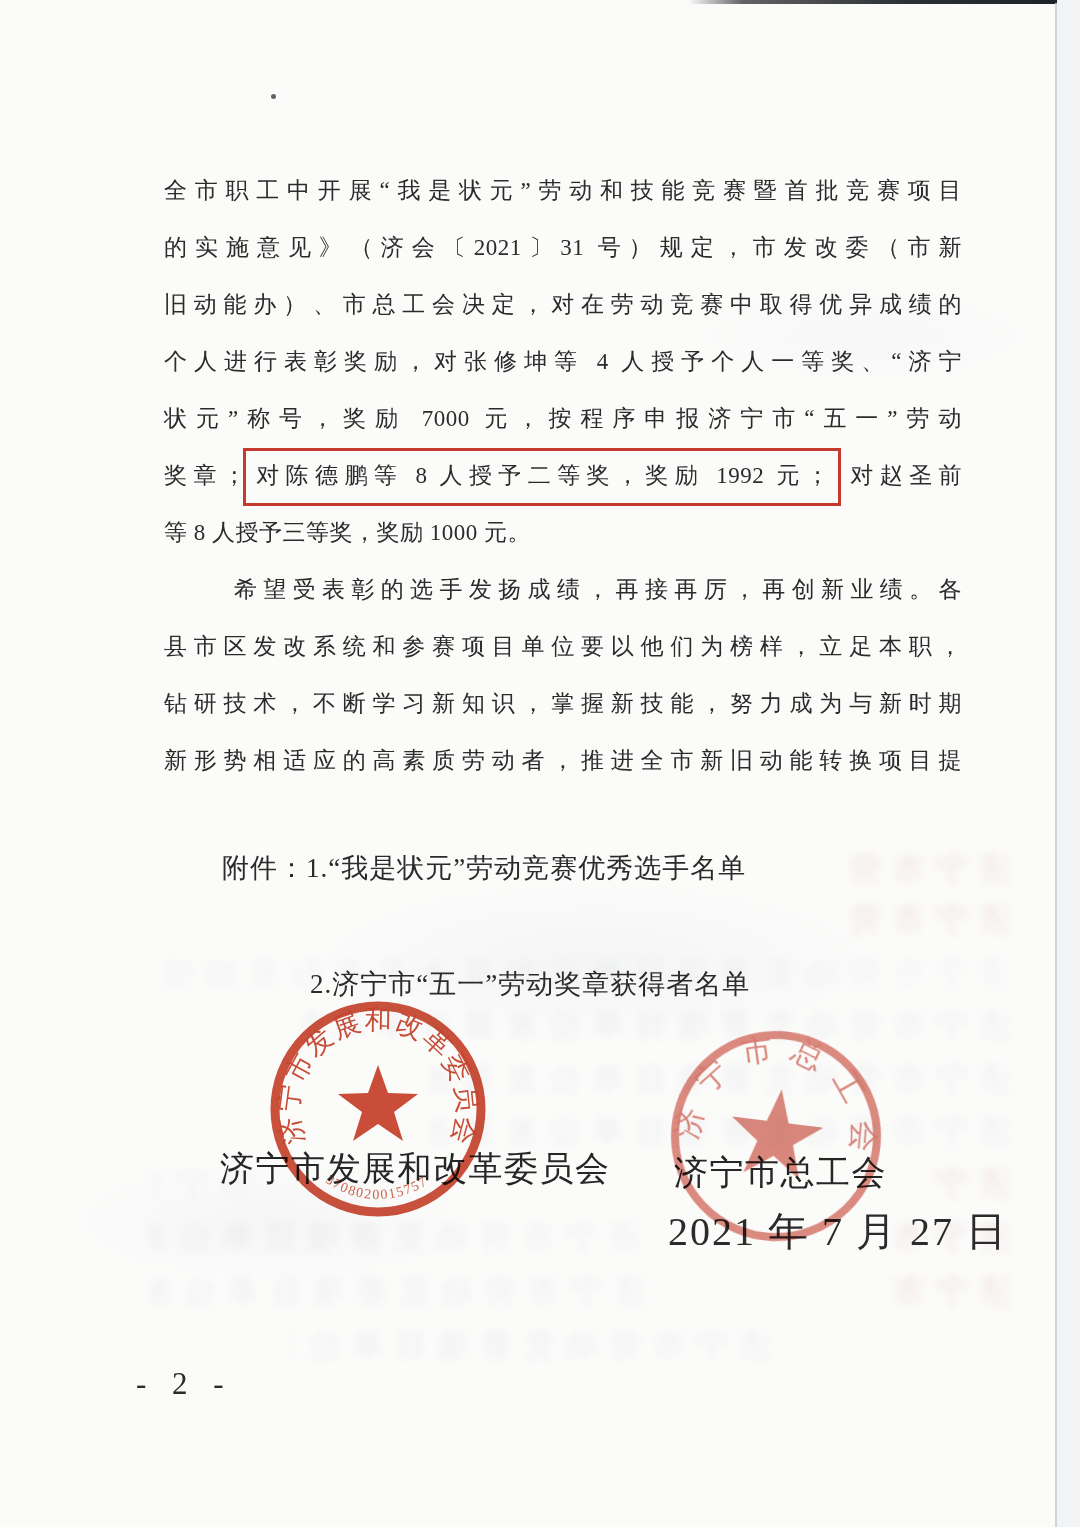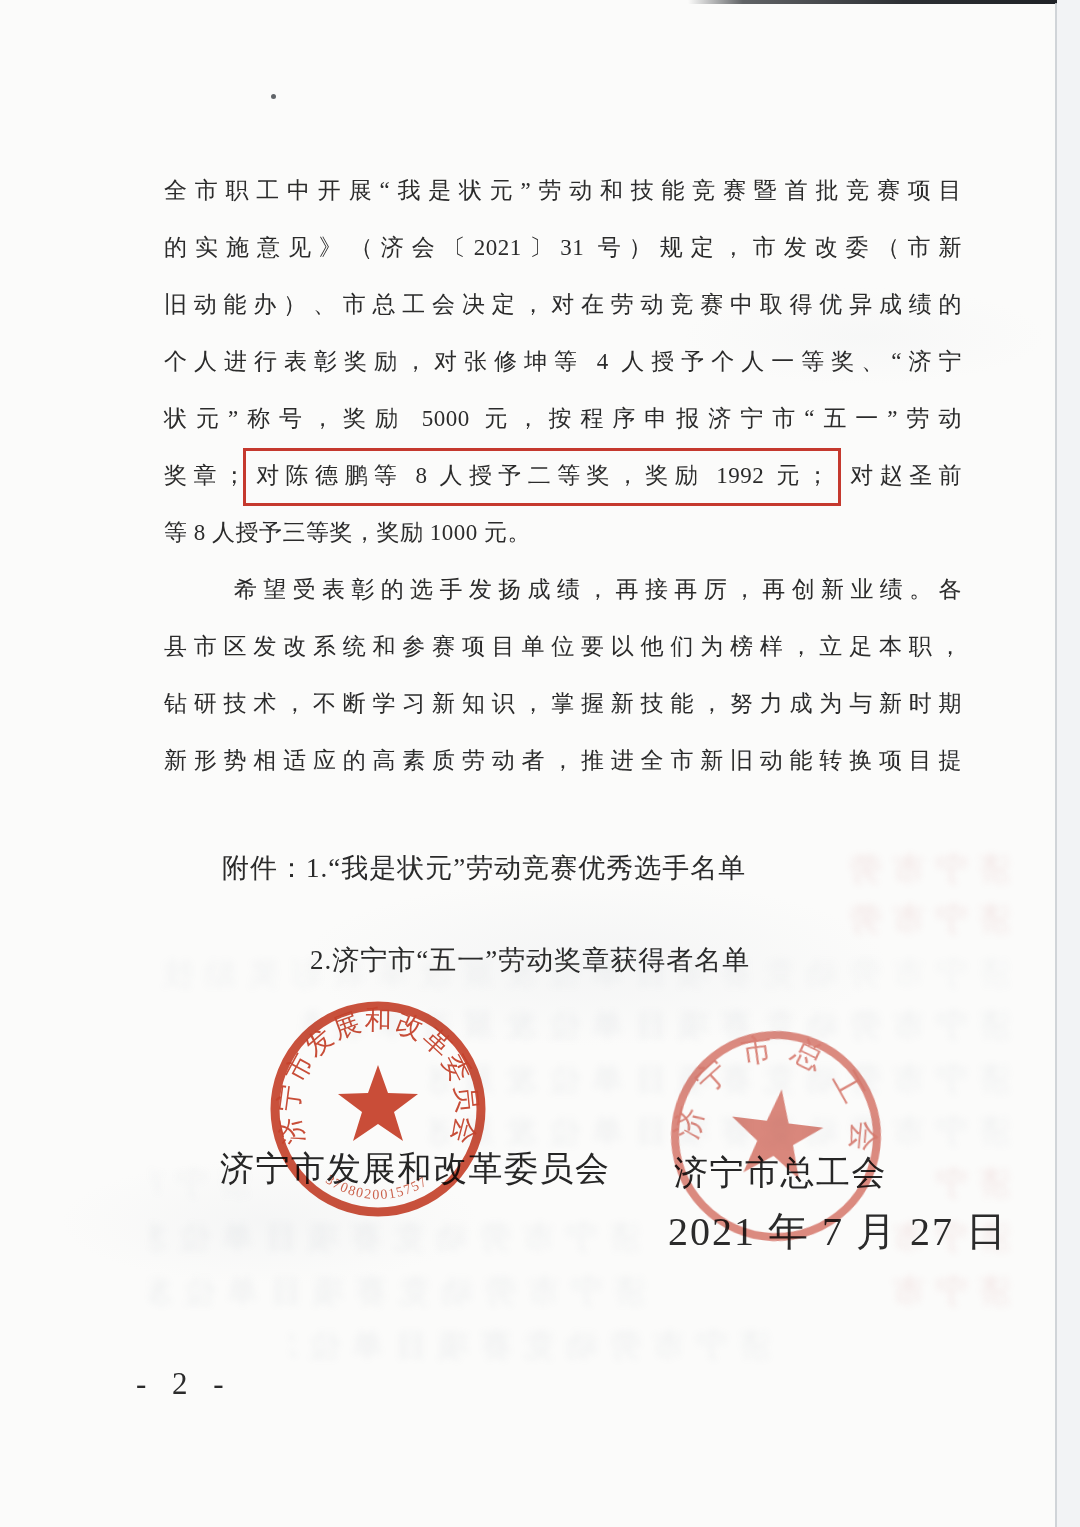--- a/index.html
+++ b/index.html
@@ -27,21 +27,21 @@
   .body-text { position:absolute; left:164px; top:162px; width:798px; }
   .bline { height:57px; line-height:57px; font-size:23px; letter-spacing:.5px;
     text-align:justify; text-align-last:justify; white-space:nowrap; }
   .bline.endline { text-align-last:left; white-space:normal; }
   .bline.indent { padding-left:70px; width:728px; }
   .hl-box { border:3px solid #c5392e; padding:12px 9px 15px 4px; margin-left:-3px; margin-right:3px; }
 
   
   .att { position:absolute; font-size:27px; letter-spacing:1px; white-space:nowrap; }
   .att1 { left:222px; top:850px; }
-  .att2 { left:310px; top:942px; }
+  .att2 { left:310px; top:966px; }
 
   
   .sig { position:absolute; font-size:34px; letter-spacing:1.5px; white-space:nowrap; color:#262626; }
   .sig-left  { left:220px; top:1146px; }
   .sig-right { left:674px; top:1150px; }
   .date-line { position:absolute; left:668px; top:1204px; font-size:40px; letter-spacing:2px; white-space:nowrap; }
   .page-num  { position:absolute; left:136px; top:1366px; font-size:31px; letter-spacing:9px; white-space:nowrap; }
 
   
   .stamp { position:absolute; width:230px; height:230px; mix-blend-mode:multiply; filter:blur(.4px); }
@@ -76,21 +76,21 @@
   <div class="ghost pink" style="left:885px; top:1216px; width:125px;">济宁市劳动竞赛项目单位发展改革表彰奖励技能转换动能提质增效名单获得者高质量发展贡献济宁市劳动竞赛项目单位</div>
   <div class="ghost" style="left:150px; top:1270px; width:495px;">济宁市劳动竞赛项目单位发展改革表彰奖励技能转换动能提质增效名单获得者高质量发展贡献济宁市劳动竞赛项目单位</div>
   <div class="ghost pink" style="left:885px; top:1270px; width:125px;">济宁市劳动竞赛项目单位发展改革表彰奖励技能转换动能提质增效名单获得者高质量发展贡献济宁市劳动竞赛项目单位</div>
   <div class="ghost" style="left:290px; top:1324px; width:480px;">济宁市劳动竞赛项目单位发展改革表彰奖励技能转换动能提质增效名单获得者高质量发展贡献济宁市劳动竞赛项目单位</div>
 
   <div class="body-text">
     <div class="bline">全市职工中开展“我是状元”劳动和技能竞赛暨首批竞赛项目</div>
     <div class="bline">的实施意见》（济会〔2021〕31 号）规定，市发改委（市新</div>
     <div class="bline">旧动能办）、市总工会决定，对在劳动竞赛中取得优异成绩的</div>
     <div class="bline">个人进行表彰奖励，对张修坤等 4 人授予个人一等奖、“济宁</div>
-    <div class="bline">状元”称号，奖励 5000 元，按程序申报济宁市“五一”劳动</div>
+    <div class="bline">状元”称号，奖励 7000 元，按程序申报济宁市“五一”劳动</div>
     <div class="bline"><span>奖章；</span><span class="hl-box">对陈德鹏等 8 人授予二等奖，奖励 1992 元；</span><span>对赵圣前</span></div>
     <div class="bline endline">等 8 人授予三等奖，奖励 1000 元。</div>
     <div class="bline indent">希望受表彰的选手发扬成绩，再接再厉，再创新业绩。各</div>
     <div class="bline">县市区发改系统和参赛项目单位要以他们为榜样，立足本职，</div>
     <div class="bline">钻研技术，不断学习新知识，掌握新技能，努力成为与新时期</div>
     <div class="bline">新形势相适应的高素质劳动者，推进全市新旧动能转换项目提</div>
   </div>
 
   <div class="att att1">附件：1.“我是状元”劳动竞赛优秀选手名单</div>
   <div class="att att2">2.济宁市“五一”劳动奖章获得者名单</div>

